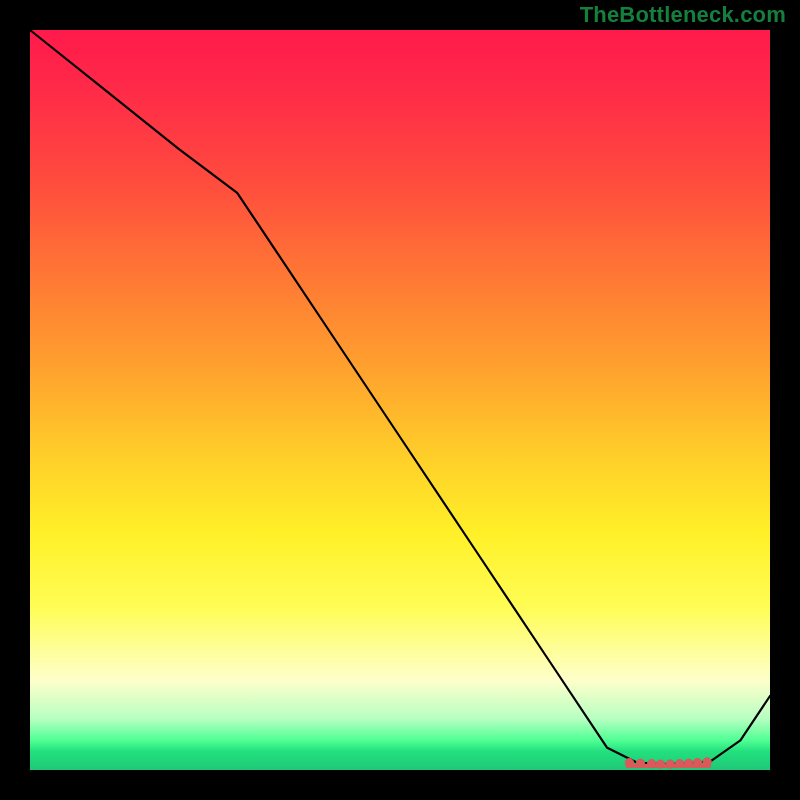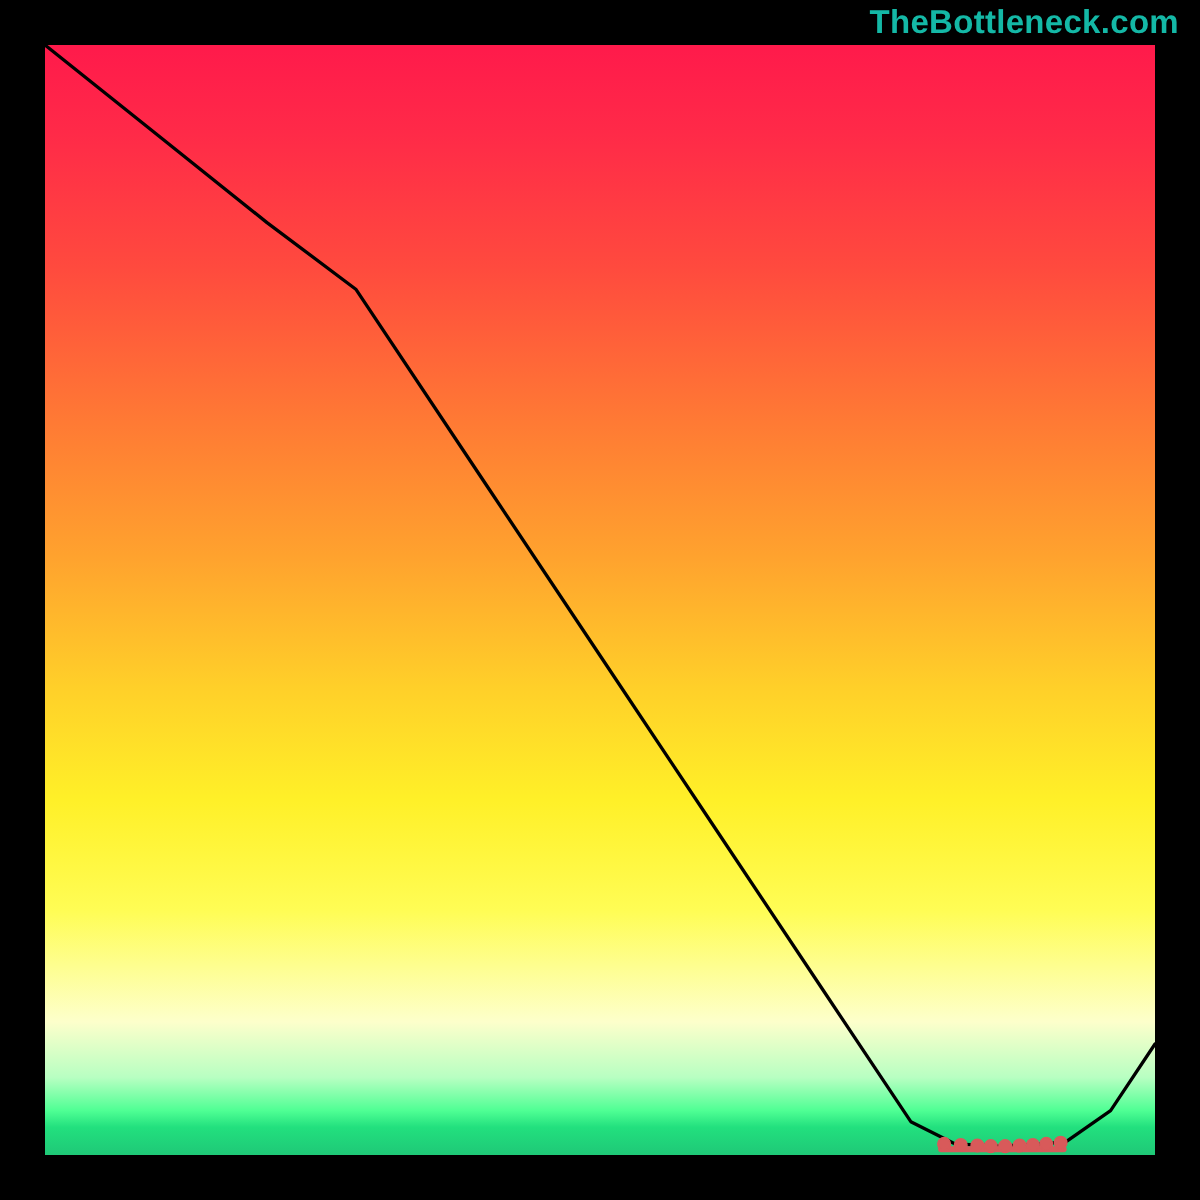--- a/index.html
+++ b/index.html
@@ -14,21 +14,21 @@
   .frame {
     position: relative;
     width: 800px;
     height: 800px;
     background: #000;
   }
   .watermark {
     position: absolute;
     top: 2px;
     right: 14px;
-    color: #14b8a6;
+    color: #15803d;
     font-size: 22px;
     font-weight: 600;
     letter-spacing: 0.2px;
     user-select: none;
   }
   .plot-area {
     position: absolute;
     left: 30px;
     top: 30px;
     width: 740px;

